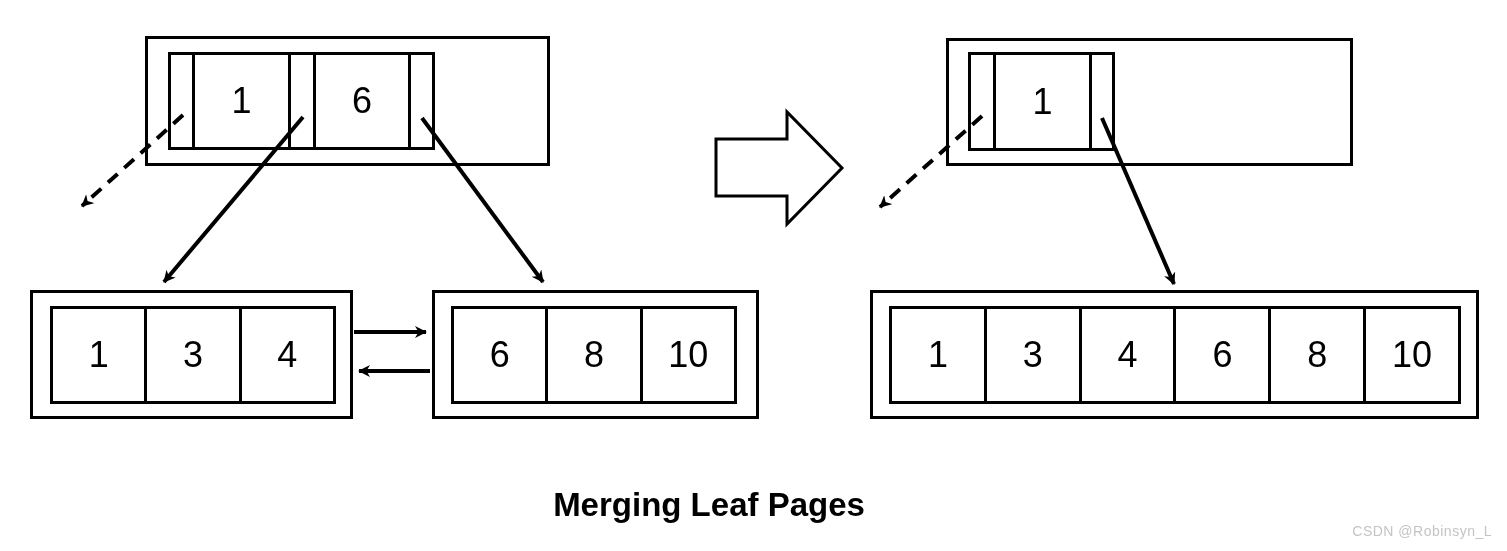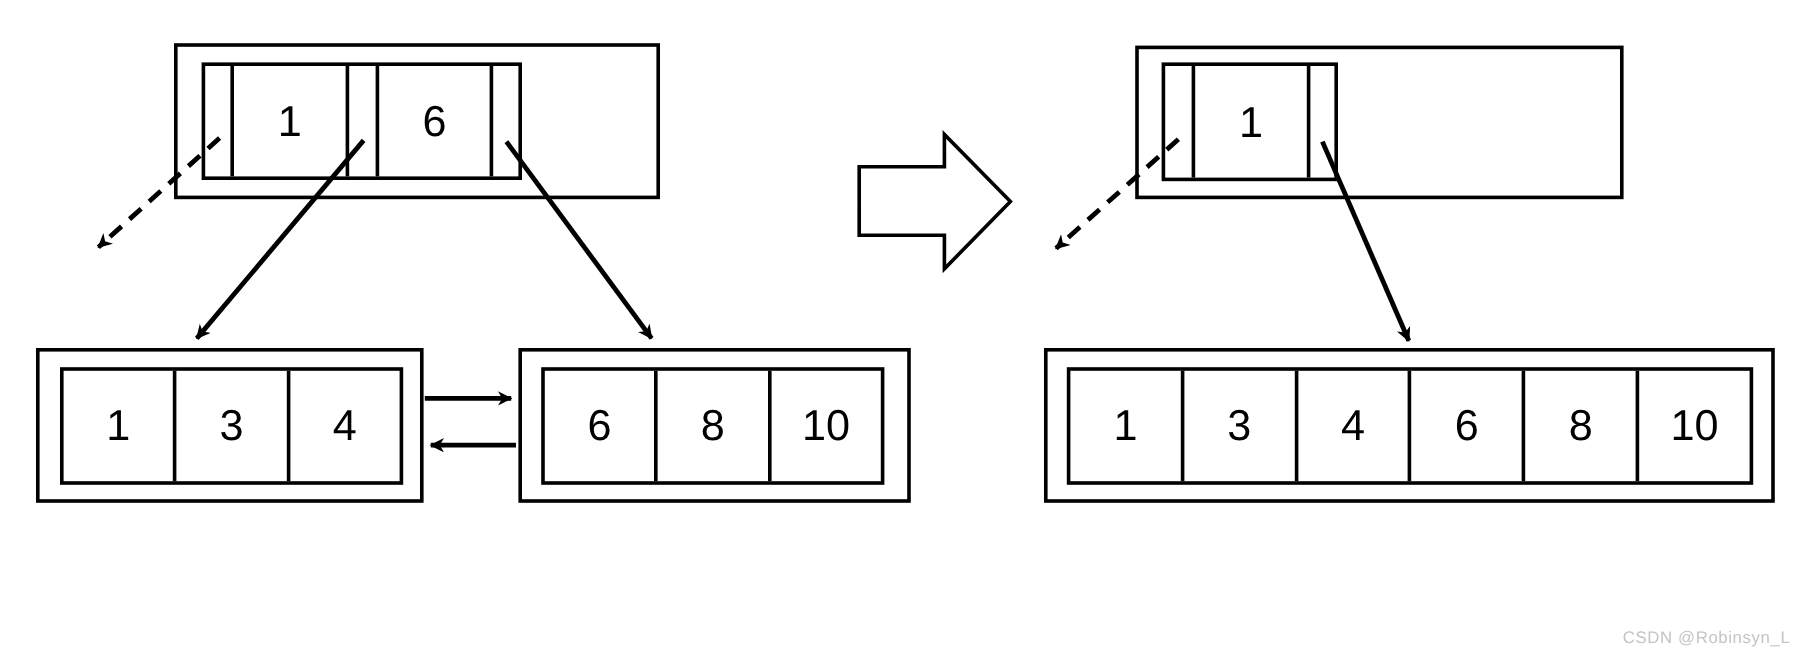--- a/index.html
+++ b/index.html
@@ -130,15 +130,16 @@
     <line x1="354" y1="332" x2="426" y2="332" stroke="#000" stroke-width="4" marker-end="url(#ah)"></line>
     <line x1="430" y1="371" x2="359" y2="371" stroke="#000" stroke-width="4" marker-end="url(#ah)"></line>
 
     <polygon points="716,139 787,139 787,112 842,168 787,224 787,196 716,196" fill="#fff" stroke="#000" stroke-width="3"></polygon>
 
     <line x1="982" y1="116" x2="880" y2="207" stroke="#000" stroke-width="4" stroke-dasharray="13 9" marker-end="url(#ah)"></line>
 
     <line x1="1102" y1="118" x2="1174" y2="284" stroke="#000" stroke-width="4" marker-end="url(#ah)"></line>
   </svg>
 
+  <div class="caption">Merging Leaf Pages</div>
   <div class="watermark">CSDN @Robinsyn_L</div>
 
 </div>
 
 </body></html>

